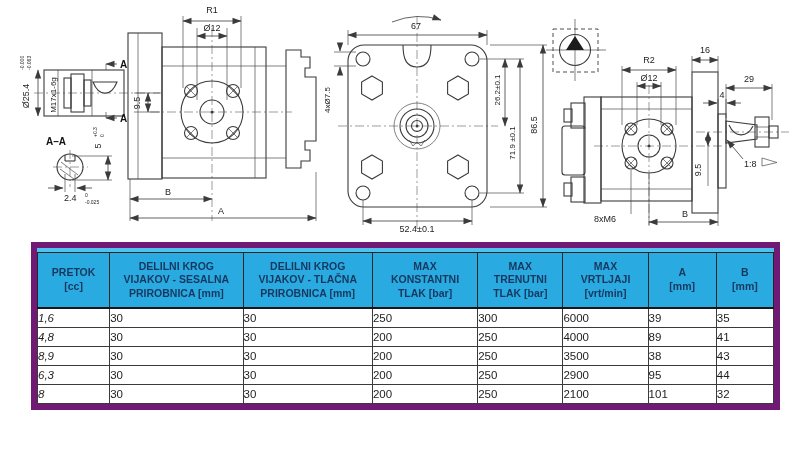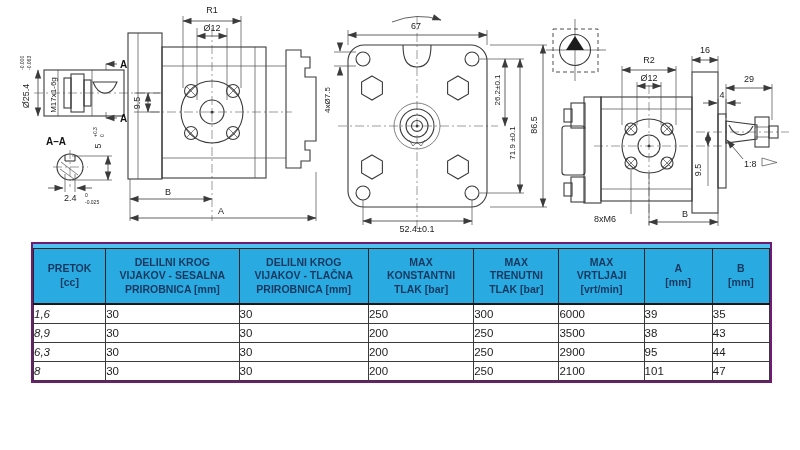--- a/index.html
+++ b/index.html
@@ -14,21 +14,21 @@
   .thin { stroke:#4a4a4a; stroke-width:0.7; fill:none; }
   .dim  { stroke:#3b3b3b; stroke-width:0.8; fill:none; }
   .cl   { stroke:#5a5a5a; stroke-width:0.6; stroke-dasharray:9 3 2 3; fill:none; }
   .dash { stroke:#3b3b3b; stroke-width:0.9; stroke-dasharray:4 3; fill:none; }
   text.d  { font:9px "Liberation Sans", sans-serif; fill:#1c1c1c; }
   text.sm { font:8px "Liberation Sans", sans-serif; fill:#1c1c1c; }
   text.t  { font:5px "Liberation Sans", sans-serif; fill:#1c1c1c; }
   text.b  { font:bold 10px "Liberation Sans", sans-serif; fill:#111; }
 
   
-  .tablewrap { position:absolute; left:31px; top:242px; width:737px; border:2px solid #701a75; background:#fff; }
+  .tablewrap { position:absolute; left:31px; top:242px; width:737px; border:6px solid #701a75; background:#fff; }
   .strip { height:4px; background:#4fc3ee; }
   table { border-collapse:collapse; table-layout:fixed; width:100%; }
   thead th {
     background:#29abe2; color:#17375e; font-weight:bold; font-size:10.5px; line-height:1.3;
     white-space:pre-line; text-align:center; vertical-align:middle;
     border:1.5px solid #262626; border-bottom:2px solid #161616; height:52px; padding:1px 0;
   }
   tbody td {
     border:1px solid #3a3a3a; font-size:11.5px; vertical-align:middle;
     color:#1d1d1d; height:18px; padding:0; background:#fff;
@@ -347,20 +347,30 @@
           <td class="c0">1,6</td>
           <td>30</td>
           <td>30</td>
           <td>250</td>
           <td>300</td>
           <td>6000</td>
           <td>39</td>
           <td>35</td>
         </tr>
         <tr>
+          <td class="c0">4,8</td>
+          <td>30</td>
+          <td>30</td>
+          <td>200</td>
+          <td>250</td>
+          <td>4000</td>
+          <td>89</td>
+          <td>41</td>
+        </tr>
+        <tr>
           <td class="c0">8,9</td>
           <td>30</td>
           <td>30</td>
           <td>200</td>
           <td>250</td>
           <td>3500</td>
           <td>38</td>
           <td>43</td>
         </tr>
         <tr>
@@ -374,17 +384,17 @@
           <td>44</td>
         </tr>
         <tr>
           <td class="c0">8</td>
           <td>30</td>
           <td>30</td>
           <td>200</td>
           <td>250</td>
           <td>2100</td>
           <td>101</td>
-          <td>47</td>
+          <td>32</td>
         </tr>
       </tbody>
   </table>
 </div>
 
 </body></html>

